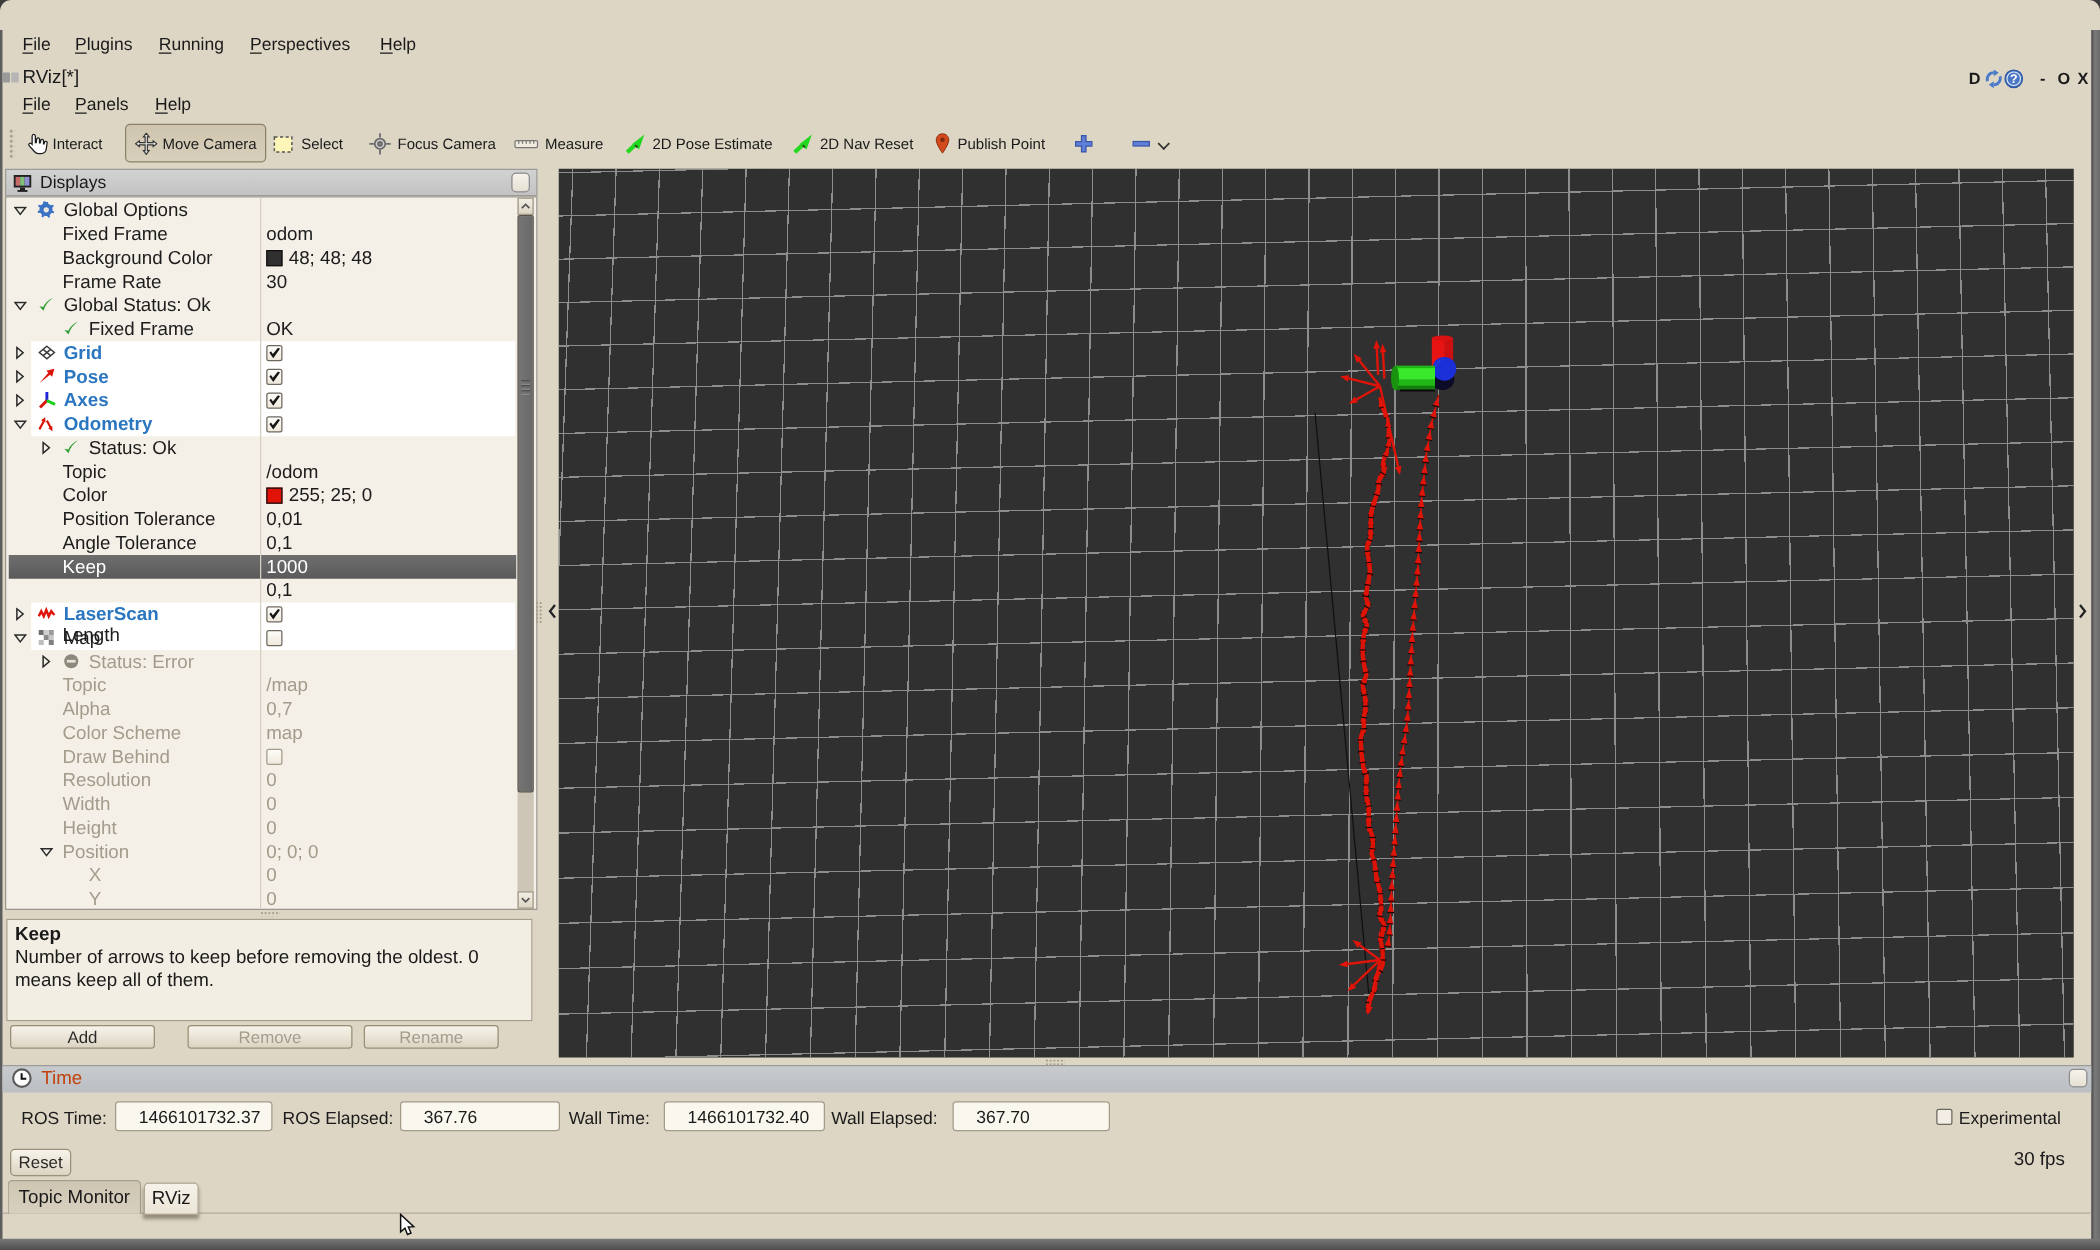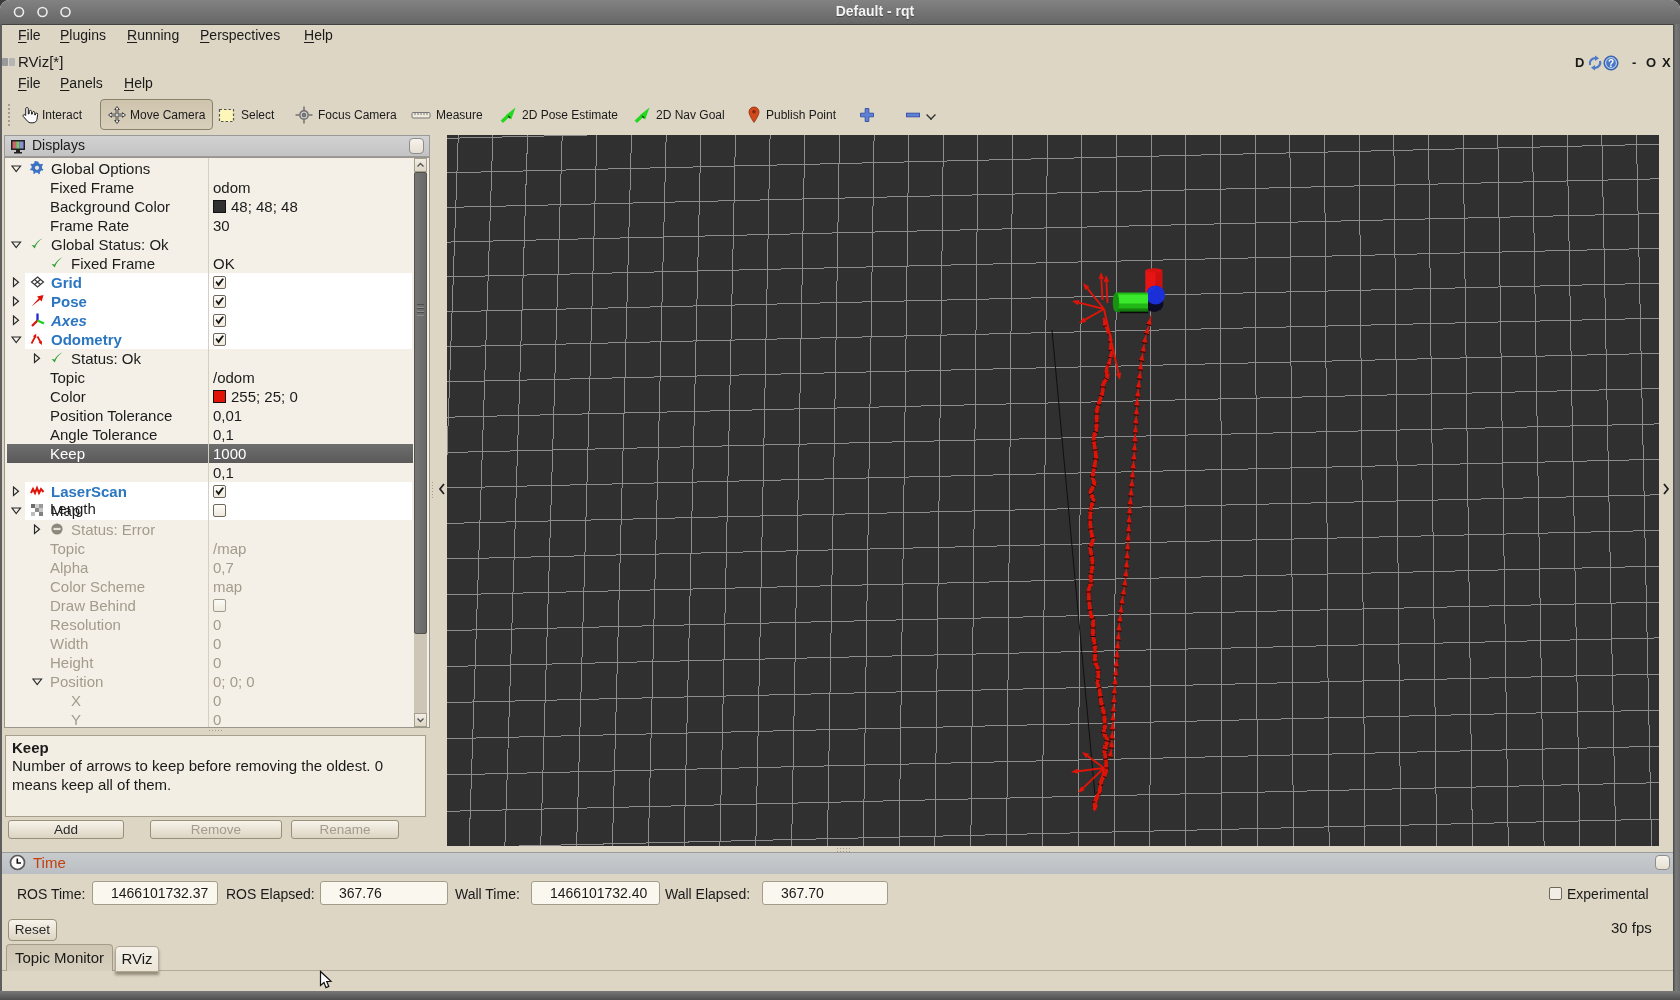--- a/index.html
+++ b/index.html
@@ -7,30 +7,20 @@
 .cb {position:absolute;width:13px;height:13px;background:linear-gradient(#fdfcf8,#efe9dc);border:1px solid #6d675c;border-radius:2px;box-sizing:border-box;text-align:center}
 .cb svg {display:block;margin:0 auto}
 .mi {position:absolute;top:27px;font-size:14px;color:#1a1a1a}
 .mi u {text-decoration:underline;text-underline-offset:2px}
 .btn {position:absolute;height:19px;background:linear-gradient(#f8f4eb,#dcd4c2);border:1px solid #989078;border-radius:3px;box-sizing:border-box;font-size:13.5px;text-align:center;line-height:17px;color:#2a2a2a}
 .fld {position:absolute;height:24px;background:#faf7ee;border:1px solid #a49c8a;border-radius:3px;box-sizing:border-box;font-size:14px;color:#1a1a1a;line-height:22px;padding-left:18px}
 .lbl {position:absolute;font-size:14px;color:#1a1a1a;white-space:nowrap}
 </style></head><body>
 <div class="win">
 
-<div style="position:absolute;left:0;top:0;width:1680px;height:24px;background:linear-gradient(#828282,#666);border-bottom:1px solid #424242;border-radius:9px 9px 0 0">
-  <svg width="90" height="24" style="position:absolute;left:0;top:0">
-        <g fill="none" stroke="#ececec" stroke-width="1.6">
-          <circle cx="19" cy="12" r="4.5"></circle>
-          <circle cx="42.5" cy="12" r="4.5"></circle>
-          <circle cx="65.5" cy="12" r="4.5"></circle>
-        </g>
-      </svg>
-  <div style="position:absolute;left:800px;top:3px;width:150px;text-align:center;font-size:14px;font-weight:bold;color:#f4f4f4;text-shadow:0 1px 1px rgba(0,0,0,.4)">Default - rqt</div>
-</div>
 
 <div style="position:absolute;left:0;top:24px;width:2px;height:976px;background:#5e5e5e"></div>
 <div style="position:absolute;left:1673px;top:24px;width:7px;height:976px;background:linear-gradient(90deg,#474747,#7a7a7a 40%,#6a6a6a)"></div>
 <div style="position:absolute;left:0;top:991px;width:1680px;height:9px;background:linear-gradient(#787878,#4e4e4e)"></div>
 
 <div class="mi" style="left:18px"><u>F</u>ile</div>
 <div class="mi" style="left:60px"><u>P</u>lugins</div>
 <div class="mi" style="left:127px"><u>R</u>unning</div>
 <div class="mi" style="left:200px"><u>P</u>erspectives</div>
 <div class="mi" style="left:304px"><u>H</u>elp</div>
@@ -98,21 +88,21 @@
         <line x1="2.8" y1="15.8" x2="9.5" y2="9.5" stroke="#23d81f" stroke-width="3.4"></line>
         <polygon points="16.5,1.5 6.8,9.2 12.2,13.6" fill="#23d81f"></polygon>
         <polygon points="9.6,9.6 11.6,11.3 10.4,12.4 8.6,10.6" fill="#1a4d12"></polygon>
       </svg></div>
 <div style="position:absolute;left:522px;top:108px;font-size:12px;color:#1a1a1a;white-space:nowrap">2D Pose Estimate</div>
 <div style="position:absolute;left:633px;top:106px;width:18px;height:18px"><svg width="18" height="18" viewBox="0 0 18 18">
         <line x1="2.8" y1="15.8" x2="9.5" y2="9.5" stroke="#23d81f" stroke-width="3.4"></line>
         <polygon points="16.5,1.5 6.8,9.2 12.2,13.6" fill="#23d81f"></polygon>
         <polygon points="9.6,9.6 11.6,11.3 10.4,12.4 8.6,10.6" fill="#1a4d12"></polygon>
       </svg></div>
-<div style="position:absolute;left:656px;top:108px;font-size:12px;color:#1a1a1a;white-space:nowrap">2D Nav Goal</div>
+<div style="position:absolute;left:656px;top:108px;font-size:12px;color:#1a1a1a;white-space:nowrap">2D Nav Reset</div>
 <div style="position:absolute;left:747px;top:106px;width:14px;height:18px"><svg width="14" height="18" viewBox="0 0 14 18">
         <path d="M7 1 C9.8 1 12 3.2 12 6 C12 9.5 7 16.5 7 16.5 C7 16.5 2 9.5 2 6 C2 3.2 4.2 1 7 1 Z" fill="#d2491c" stroke="#8d2d0e" stroke-width="0.8"></path>
         <circle cx="7" cy="5.8" r="1.8" fill="#7d2a10"></circle>
       </svg></div>
 <div style="position:absolute;left:766px;top:108px;font-size:12px;color:#1a1a1a;white-space:nowrap">Publish Point</div>
 <div style="position:absolute;left:100px;top:99px;width:113px;height:31px;background:linear-gradient(#cfc5ae,#d8cfbc);border:1px solid #8a8168;border-radius:4px;box-sizing:border-box"></div>
 <div style="position:absolute;left:108px;top:106px;width:18px;height:18px"><svg width="18" height="18" viewBox="0 0 18 18">
         <g fill="#e8e8e8" stroke="#333" stroke-width="0.9">
           <path d="M9 0.5 L11.3 3.5 L9.9 3.5 L9.9 8.1 L14.5 8.1 L14.5 6.7 L17.5 9 L14.5 11.3 L14.5 9.9 L9.9 9.9 L9.9 14.5 L11.3 14.5 L9 17.5 L6.7 14.5 L8.1 14.5 L8.1 9.9 L3.5 9.9 L3.5 11.3 L0.5 9 L3.5 6.7 L3.5 8.1 L8.1 8.1 L8.1 3.5 L6.7 3.5 Z"></path>
         </g>
@@ -206,21 +196,21 @@
 <svg width="8" height="11" style="position:absolute;left:12px;top:314.5px">
       <path d="M1.5 1 L1.5 9.5 L6.5 5.2 Z" fill="#f2efe7" stroke="#2a2a2a" stroke-width="1.2"></path>
     </svg>
 <div style="position:absolute;left:30px;top:313.0px;width:15px;height:14px"><svg width="15" height="14" viewBox="0 0 15 14">
         <g stroke-width="2.3">
           <line x1="7.5" y1="7.5" x2="7.5" y2="0.5" stroke="#2024d8"></line>
           <line x1="7.5" y1="7.5" x2="2" y2="13" stroke="#d81510"></line>
           <line x1="7.5" y1="7.5" x2="14" y2="10.5" stroke="#1dd11c"></line>
         </g>
       </svg></div>
-<div class="tn" style="left:51px;top:310.5px;color:#2b76c0;font-weight:bold;font-style:italic;">Axes</div>
+<div class="tn" style="left:51px;top:310.5px;color:#2b76c0;font-weight:bold;">Axes</div>
 <div class="cb" style="left:213px;top:313.5px">
       <svg width="11" height="11" viewBox="0 0 11 11">
         <path d="M1.5 5.2 L2.8 4 L4.3 6.2 L8.4 1.2 L10 2 L4.6 9.5 Z" fill="#161616"></path>
       </svg>
     </div>
 <svg width="11" height="8" style="position:absolute;left:11px;top:335.5px">
       <path d="M1 1 L9.5 1 L5.2 6.5 Z" fill="#f2efe7" stroke="#2a2a2a" stroke-width="1.2"></path>
     </svg>
 <div style="position:absolute;left:30px;top:332.0px;width:15px;height:14px"><svg width="15" height="14" viewBox="0 0 15 14">
         <g stroke="#dc1207" stroke-width="1.7" fill="none">

